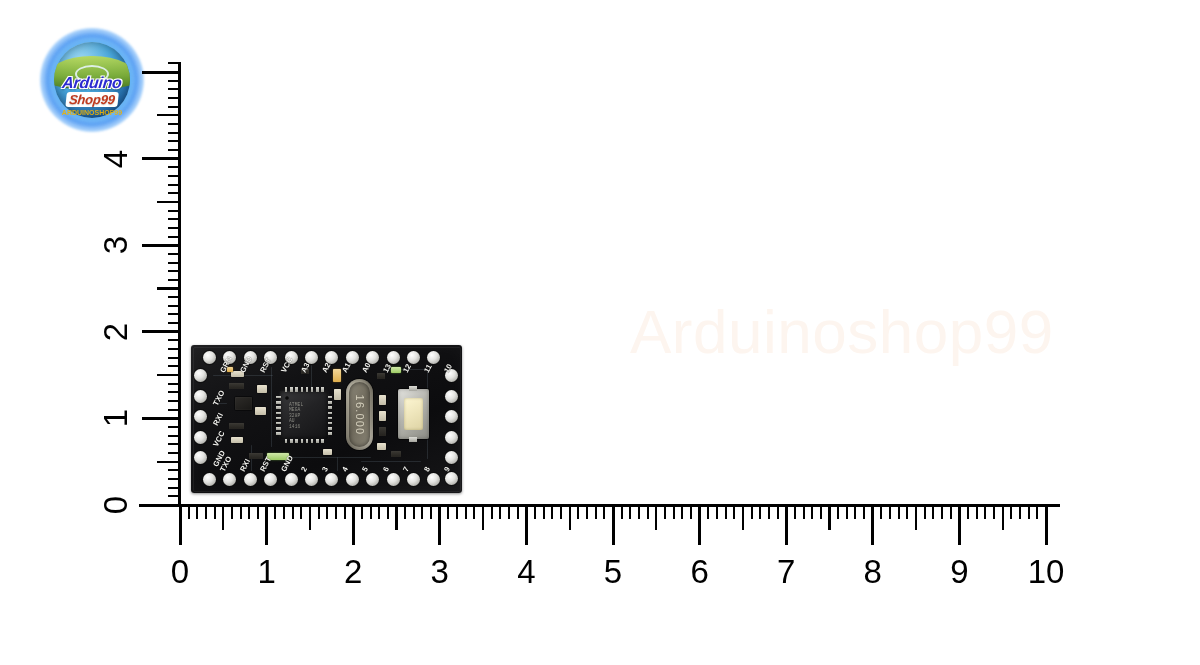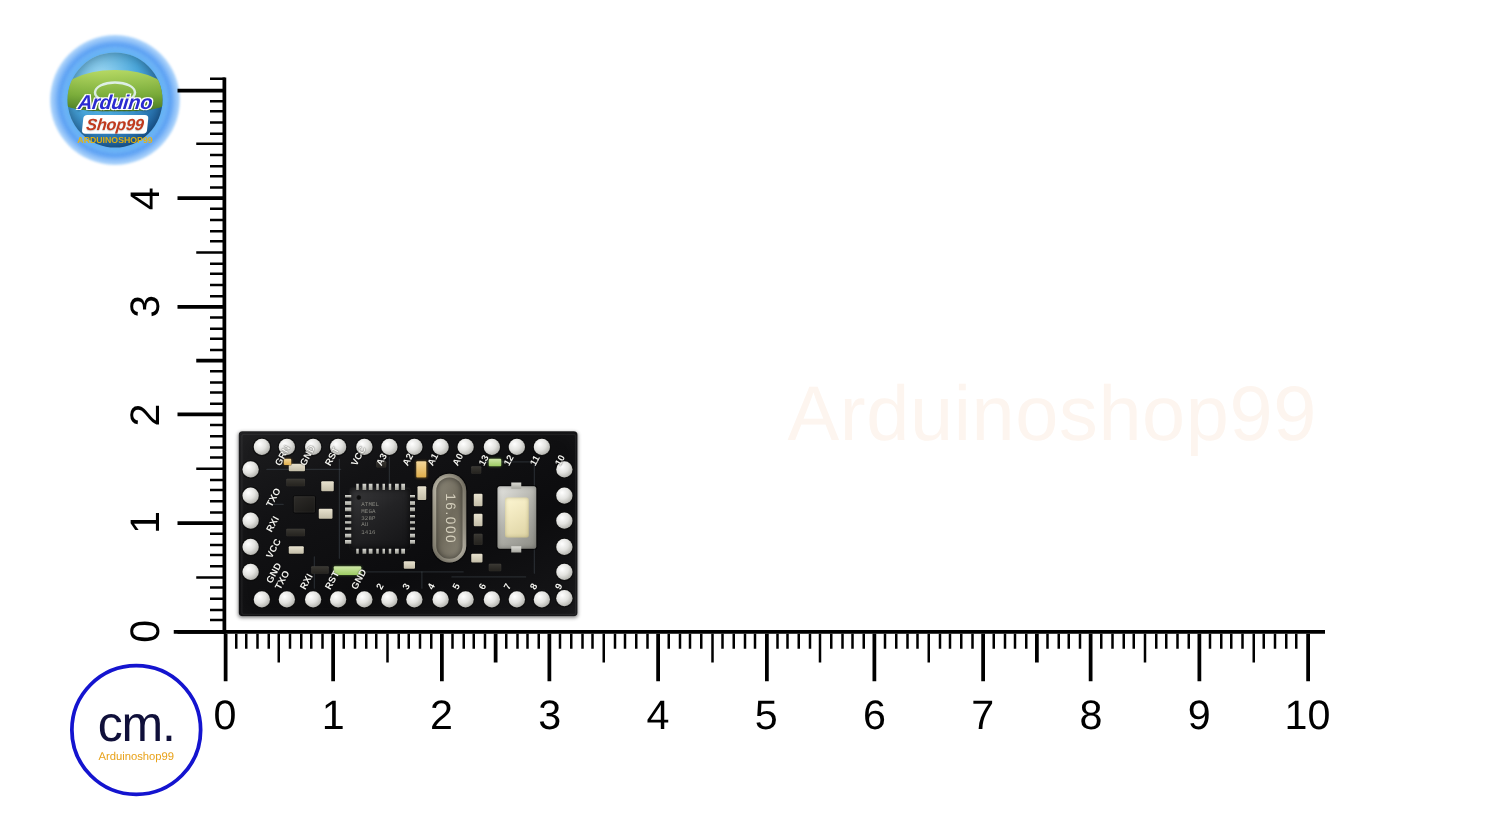--- a/index.html
+++ b/index.html
@@ -410,24 +410,20 @@
     <div id="logo-glow"></div>
     <div id="logo-disc">
       <div id="logo-hill"></div>
       <div id="logo-infinity"></div>
     </div>
     <div id="logo-text-top">Arduino</div>
     <div id="logo-text-bottom">Shop99</div>
     <div id="logo-text-sub">ARDUINOSHOP99</div>
   </div>
 
-  <div id="cm-badge">
-    <div id="cm-label">cm.</div>
-    <div id="cm-sub">Arduinoshop99</div>
-  </div>
 
   <div id="ruler-h-spine"></div>
   <div id="ruler-v-spine"></div>
   <div id="ruler-h-ticks">
       <div class="tick-h" style="left: 178.5px; top: 507px; height: 38px; width: 3px;"></div>
       <div class="tick-h" style="left: 187.66px; top: 507px; height: 12px; width: 2px;"></div>
       <div class="tick-h" style="left: 196.32px; top: 507px; height: 12px; width: 2px;"></div>
       <div class="tick-h" style="left: 204.98px; top: 507px; height: 12px; width: 2px;"></div>
       <div class="tick-h" style="left: 213.64px; top: 507px; height: 12px; width: 2px;"></div>
       <div class="tick-h" style="left: 222.1px; top: 507px; height: 23px; width: 2.4px;"></div>

